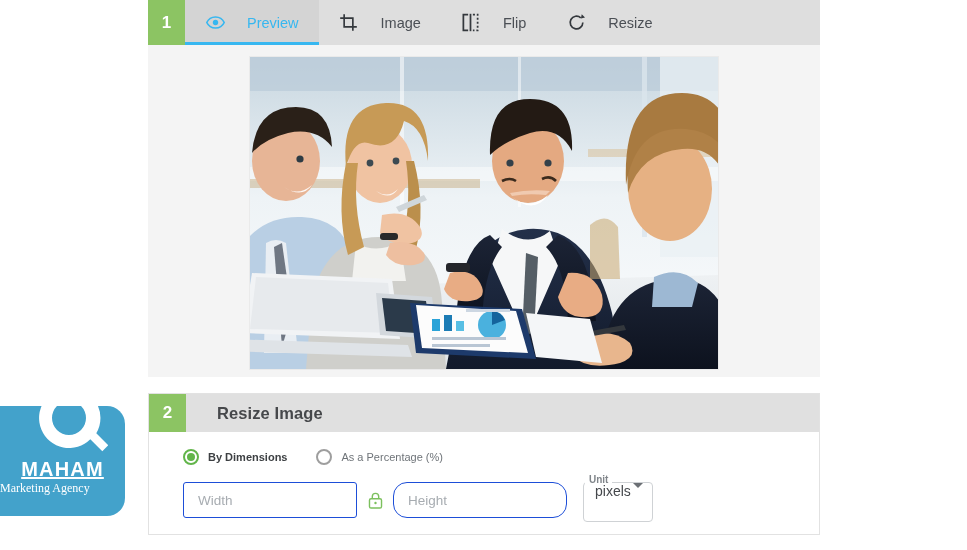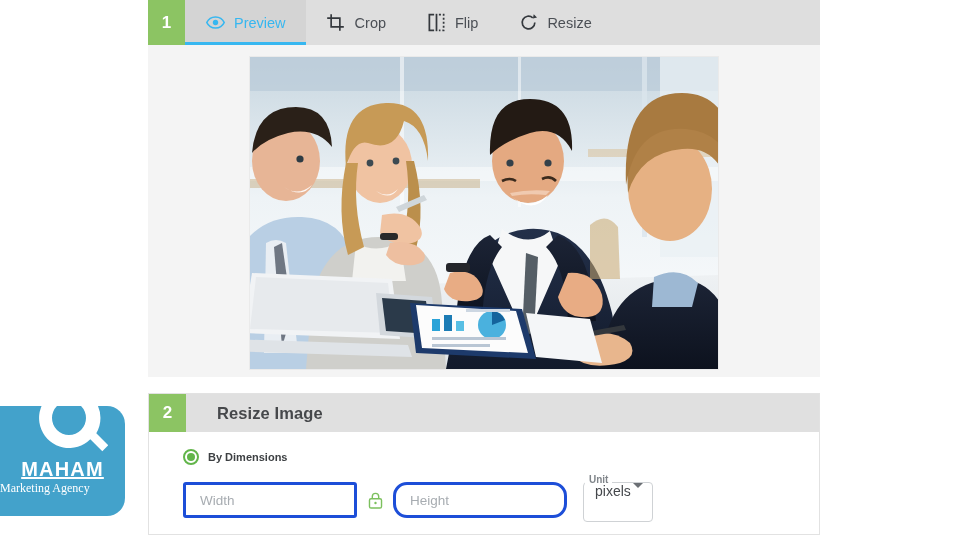--- a/index.html
+++ b/index.html
@@ -27,21 +27,21 @@
   }
   .step-badge {
     width: 37px; height: 45px;
     background: #8cc463;
     color: #ffffff;
     font-size: 17px; font-weight: bold;
     display: flex; align-items: center; justify-content: center;
     flex: 0 0 37px;
   }
   .tab {
-    display: flex; align-items: center; gap: 9px;
+    display: flex; align-items: center; gap: 22px;
     padding: 0 20px;
     height: 45px;
     font-size: 14.5px;
     color: #4b4f55;
     position: relative;
     cursor: pointer;
   }
   .tab.active {
     background: #d4d4d4;
     color: #37b7f0;
@@ -98,21 +98,21 @@
     content: ""; width: 8px; height: 8px; border-radius: 50%;
     background: #62b54a;
   }
   .radio-label { font-size: 11px; color: #3d4043; font-weight: bold; }
   .radio-label.dim { font-weight: normal; color: #6f7479; }
   .radio-opt.second { margin-left: 17px; }
 
   .fields-row { display: flex; align-items: flex-start; gap: 0; }
   .txtfield {
     height: 36px; width: 174px;
-    border: 3px solid #1d4ed8; border-radius: 3px;
+    border: 1px solid #1d4ed8; border-radius: 3px;
     background: #fff;
     display: flex; align-items: center;
     padding: 0 14px;
     font-size: 13.5px; color: #9a9fa4;
   }
   .lock-icon {
     width: 36px; height: 36px;
     display: flex; align-items: center; justify-content: center;
     flex: 0 0 36px;
   }
@@ -186,21 +186,21 @@
         <span>Preview</span>
       </div>
 
       <div class="tab">
         <span class="ticon">
           <svg width="19" height="19" viewBox="0 0 24 24">
             <path d="M6.5 1.5v16h16" fill="none" stroke="#34383d" stroke-width="2.1"></path>
             <path d="M1.5 6.5h16v16" fill="none" stroke="#34383d" stroke-width="2.1"></path>
           </svg>
         </span>
-        <span>Crop</span>
+        <span>Image</span>
       </div>
 
       <div class="tab">
         <span class="ticon">
           <svg width="19" height="19" viewBox="0 0 24 24">
             <path d="M9 2H3v20h6" fill="none" stroke="#34383d" stroke-width="2.2"></path>
             <path d="M12 1v22" stroke="#34383d" stroke-width="2.2"></path>
             <path d="M15 2h6v20h-6" fill="none" stroke="#34383d" stroke-width="2.2" stroke-dasharray="2.6 2.4"></path>
           </svg>
         </span>
@@ -348,20 +348,24 @@
       <div class="resize-title">Resize Image</div>
     </div>
 
     <div class="resize-body">
 
       <div class="radio-row">
         <div class="radio-opt">
           <span class="radio checked"></span>
           <span class="radio-label">By Dimensions</span>
         </div>
+        <div class="radio-opt second">
+          <span class="radio"></span>
+          <span class="radio-label dim">As a Percentage (%)</span>
+        </div>
       </div>
 
       <div class="fields-row">
 
         <div class="txtfield" style="color: rgb(167, 172, 177);">Width</div>
 
         <div class="lock-icon">
           <svg width="17" height="19" viewBox="0 0 24 26">
             <rect x="3.5" y="10.5" width="17" height="13" rx="2.2" fill="none" stroke="#7cc05e" stroke-width="2"></rect>
             <path d="M7.5 10.5V7.4a4.5 4.5 0 0 1 9 0v3.1" fill="none" stroke="#7cc05e" stroke-width="2"></path>

